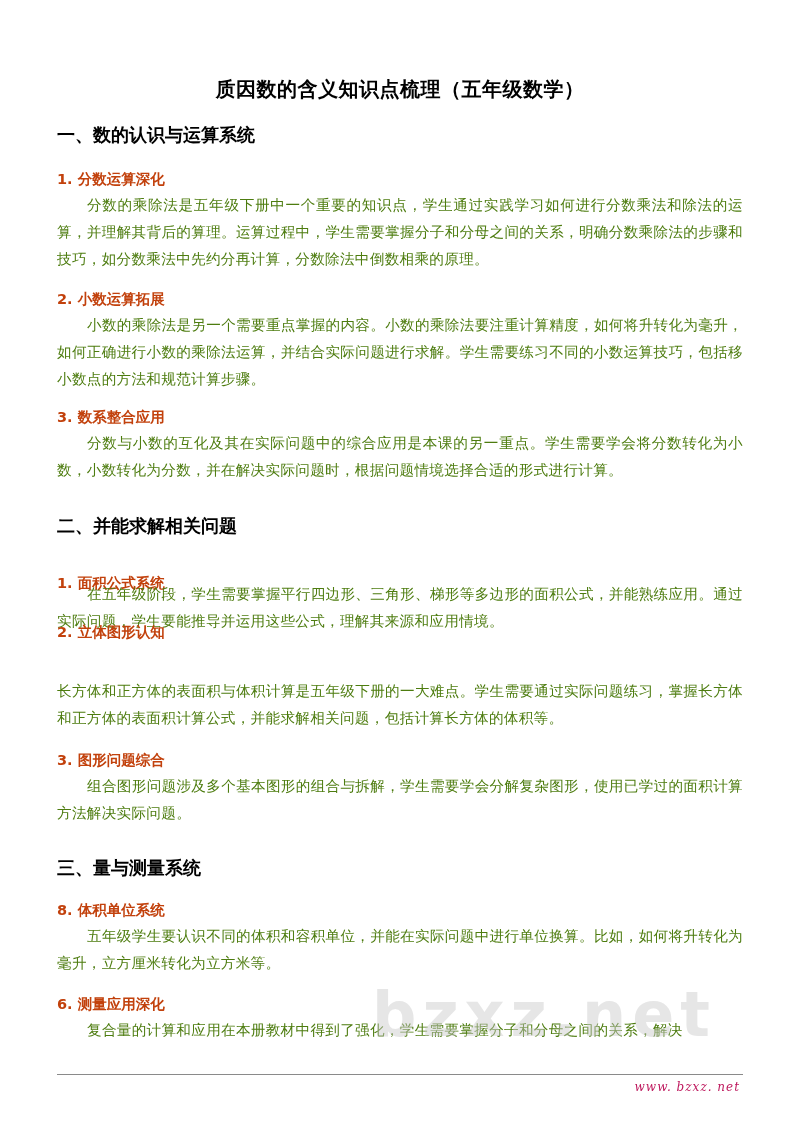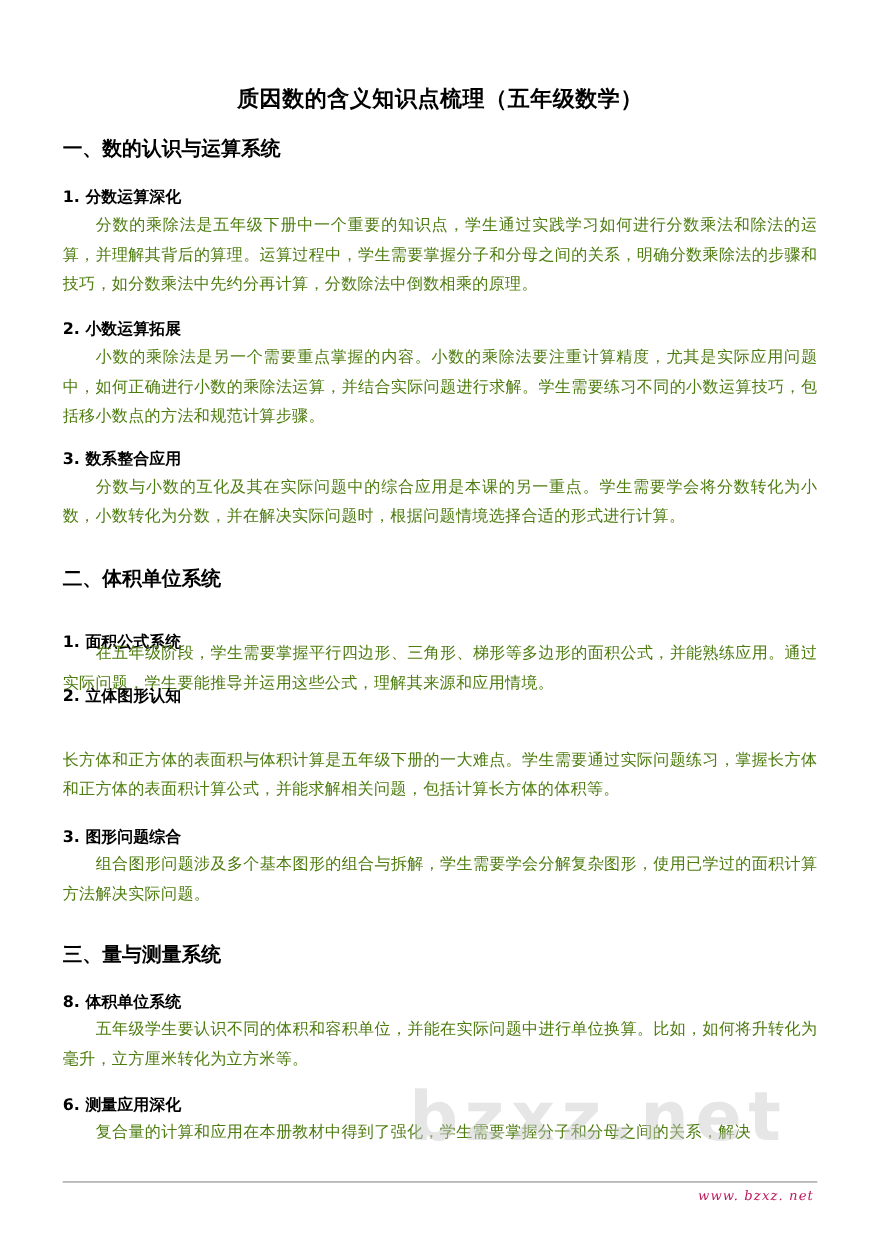--- a/index.html
+++ b/index.html
@@ -5,21 +5,21 @@
   html, body { margin: 0; padding: 0; background: #ffffff; }
   body { width: 800px; height: 1130px; position: relative; overflow: hidden;
          font-family: "DejaVu Serif", "Liberation Serif", serif; color: #222; }
   .page { position: absolute; left: 57px; top: 0; width: 686px; }
   .title { position: absolute; left: 0; width: 686px; top: 63px; text-align: center;
            font-family: "DejaVu Sans", "Liberation Sans", sans-serif; font-size: 20px;
            font-weight: bold; color: #000000; letter-spacing: 0.5px; }
   .h1 { font-family: "DejaVu Sans", "Liberation Sans", sans-serif; font-size: 18px;
         font-weight: bold; color: #000000; margin: 0; position: absolute; left: 0; }
   .h2 { font-family: "DejaVu Sans", "Liberation Sans", sans-serif; font-size: 14.5px;
-        font-weight: bold; color: #000000; margin: 0; position: absolute; left: 0; text-align: center; }
+        font-weight: bold; color: #c2410c; margin: 0; position: absolute; left: 0; text-align: center; }
   .p { font-size: 14.6px; line-height: 27px; margin: 0; position: absolute; left: 0;
        width: 686px; text-align: justify; color: #4d7c0f; letter-spacing: 0.3px; }
   .p.indent { text-indent: 30px; }
   .footer-rule { position: absolute; left: 57px; top: 1074px; width: 686px; height: 0;
                  border-top: 1.5px solid #8a8a8a; }
   .footer-url { position: absolute; right: 60px; top: 1080px; font-style: italic;
                 font-family: "DejaVu Serif", "Liberation Serif", serif; font-size: 12px; color: #be185d; letter-spacing: 1px; }
   .watermark { position: absolute; left: 372px; top: 978px; font-family: "DejaVu Sans", "Liberation Sans", sans-serif;
                font-weight: bold; font-size: 62px; color: rgba(200,200,200,0.45); letter-spacing: 6px;
                pointer-events: none; }
@@ -28,26 +28,26 @@
 <body>
 
 <div class="page">
   <h1 class="title">质因数的含义知识点梳理（五年级数学）</h1>
 
   <h2 class="h1" style="top:123px">一、数的认识与运算系统</h2>
   <h3 class="h2" style="top:170px">1. 分数运算深化</h3>
   <p class="p indent" style="top:191px">分数的乘除法是五年级下册中一个重要的知识点，学生通过实践学习如何进行分数乘法和除法的运算，并理解其背后的算理。运算过程中，学生需要掌握分子和分母之间的关系，明确分数乘除法的步骤和技巧，如分数乘法中先约分再计算，分数除法中倒数相乘的原理。</p>
 
   <h3 class="h2" style="top:290px">2. 小数运算拓展</h3>
-  <p class="p indent" style="top:311px">小数的乘除法是另一个需要重点掌握的内容。小数的乘除法要注重计算精度，尤其是实际应用问题中，如何正确进行小数的乘除法运算，并结合实际问题进行求解。学生需要练习不同的小数运算技巧，包括移小数点的方法和规范计算步骤。</p>
+  <p class="p indent" style="top:311px">小数的乘除法是另一个需要重点掌握的内容。小数的乘除法要注重计算精度，如何将升转化为毫升，如何正确进行小数的乘除法运算，并结合实际问题进行求解。学生需要练习不同的小数运算技巧，包括移小数点的方法和规范计算步骤。</p>
 
   <h3 class="h2" style="top:408px">3. 数系整合应用</h3>
   <p class="p indent" style="top:429px">分数与小数的互化及其在实际问题中的综合应用是本课的另一重点。学生需要学会将分数转化为小数，小数转化为分数，并在解决实际问题时，根据问题情境选择合适的形式进行计算。</p>
 
-  <h2 class="h1" style="top:514px">二、体积单位系统</h2>
+  <h2 class="h1" style="top:514px">二、并能求解相关问题</h2>
   <h3 class="h2" style="top:574px">1. 面积公式系统</h3>
   <p class="p indent" style="top:580px">在五年级阶段，学生需要掌握平行四边形、三角形、梯形等多边形的面积公式，并能熟练应用。通过实际问题，学生要能推导并运用这些公式，理解其来源和应用情境。</p>
 
   <h3 class="h2" style="top:623px">2. 立体图形认知</h3>
   <p class="p" style="top:677px">长方体和正方体的表面积与体积计算是五年级下册的一大难点。学生需要通过实际问题练习，掌握长方体和正方体的表面积计算公式，并能求解相关问题，包括计算长方体的体积等。</p>
 
   <h3 class="h2" style="top:751px">3. 图形问题综合</h3>
   <p class="p indent" style="top:772px">组合图形问题涉及多个基本图形的组合与拆解，学生需要学会分解复杂图形，使用已学过的面积计算方法解决实际问题。</p>
 
   <h2 class="h1" style="top:856px">三、量与测量系统</h2>

